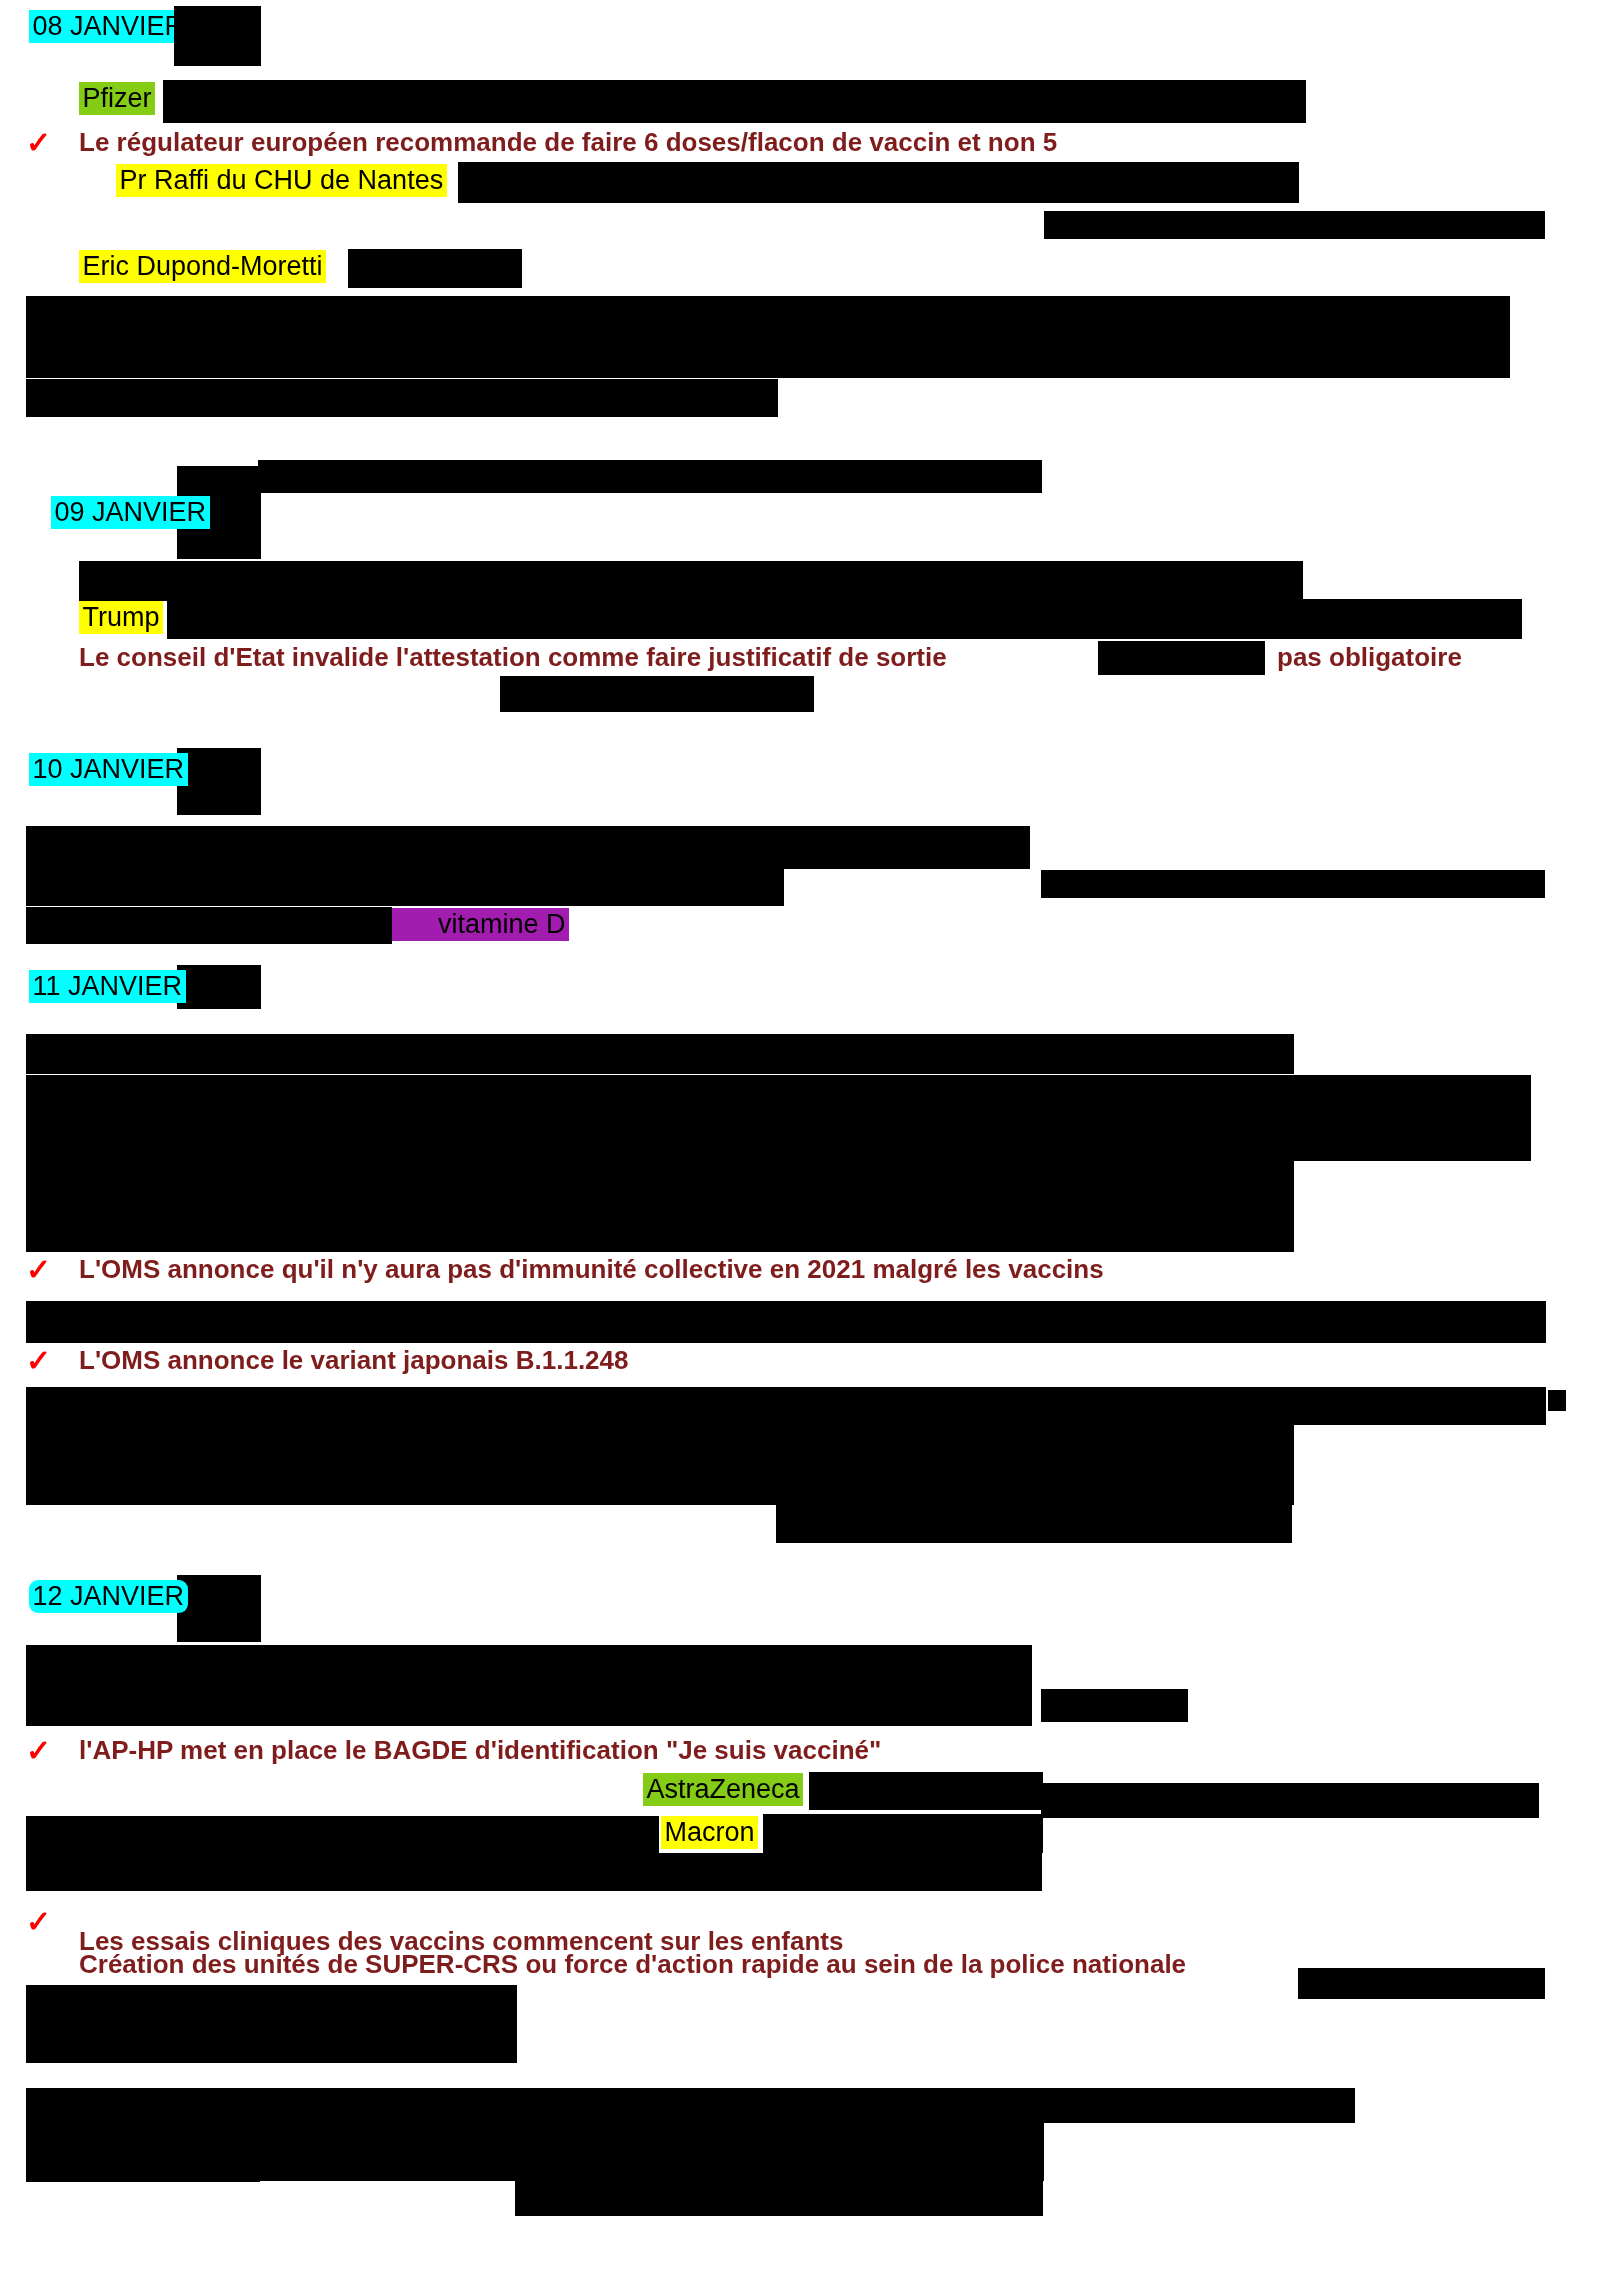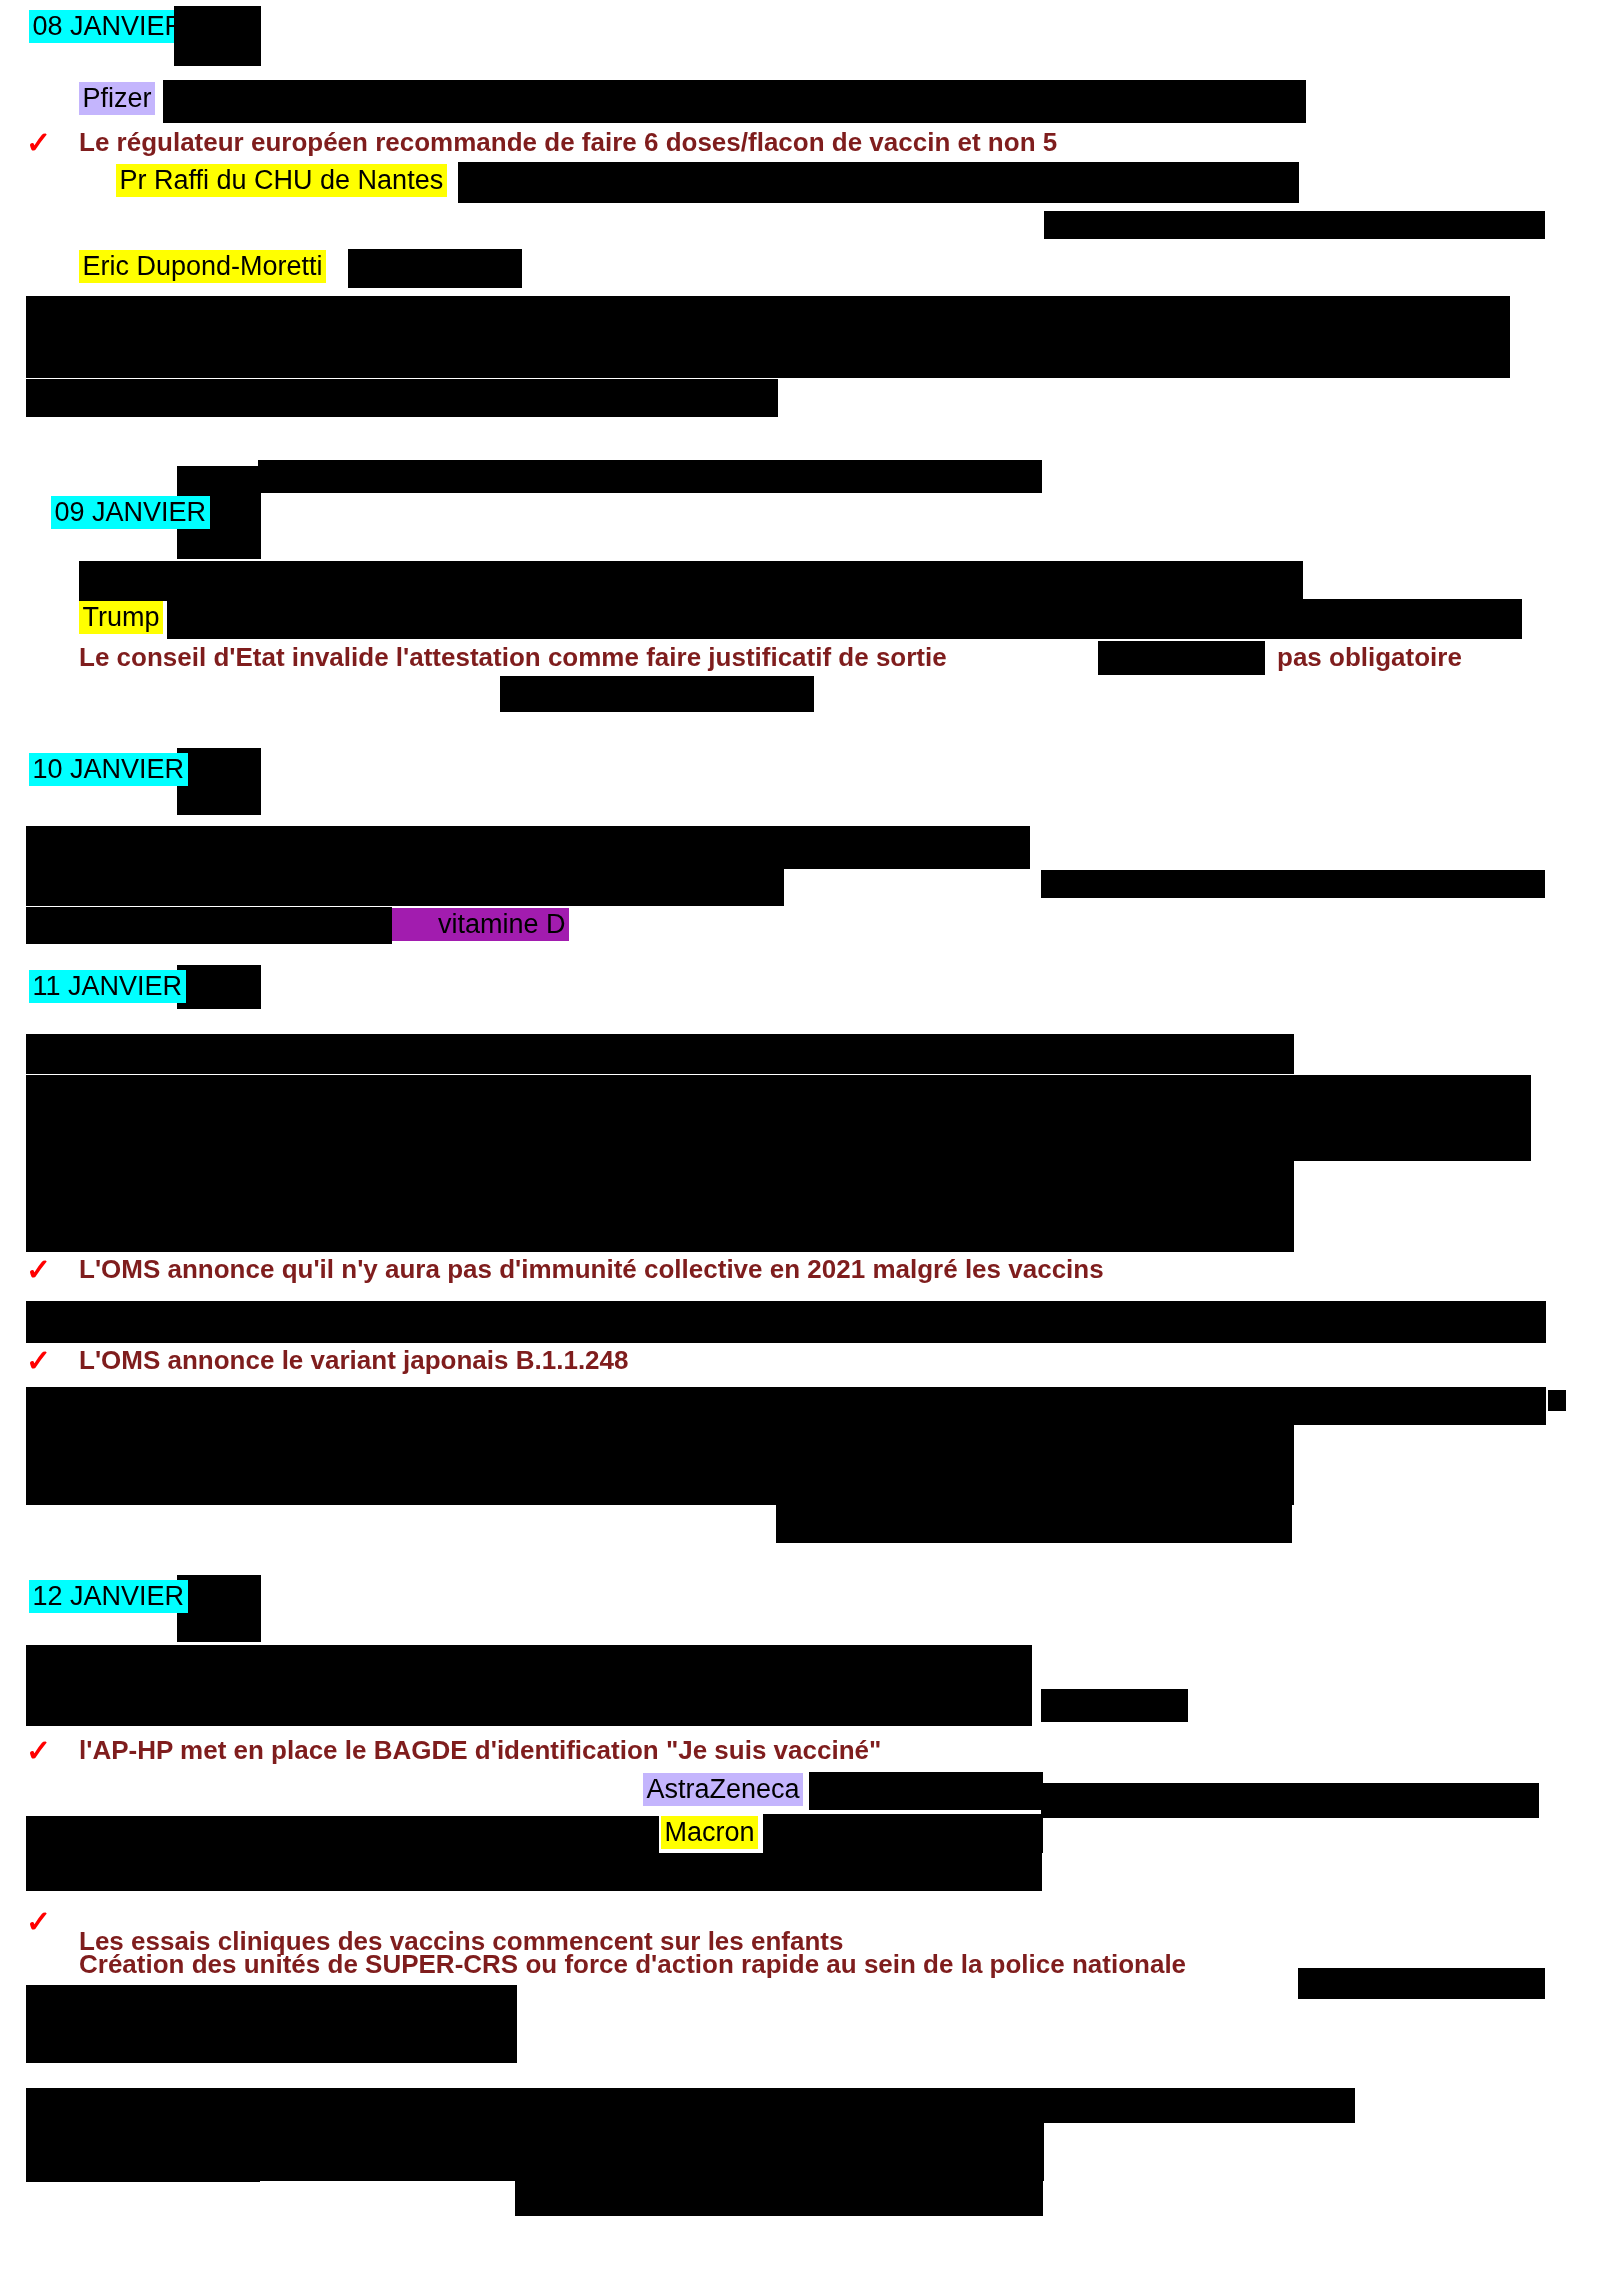--- a/index.html
+++ b/index.html
@@ -14,21 +14,21 @@
   .redact { position: absolute; background: #000000; }
   .hl {
     position: absolute;
     font-size: 27px;
     line-height: 33px;
     color: #000000;
     padding: 0 3.5px;
     white-space: nowrap;
   }
   .hl-cyan    { background: #00ffff; }
-  .hl-green   { background: #c4b5fd; }
+  .hl-green   { background: #84cc16; }
   .hl-yellow  { background: #ffff00; }
   .hl-magenta { background: #a21caf; padding-left: 46px; }
   .redtext {
     position: absolute;
     font-size: 26px;
     line-height: 33px;
     font-weight: bold;
     color: #7f1d1d;
     white-space: nowrap;
   }
@@ -100,21 +100,21 @@
 
   <span class="check" style="left:26px;top:1344px;">✓</span>
   <span class="redtext" style="left:79px;top:1344px;">L'OMS annonce le variant japonais B.1.1.248</span>
 
   <div class="redact" style="left:26px;top:1387px;width:1520px;height:38px;"></div>
   <div class="redact" style="left:1548px;top:1390px;width:18.4px;height:21px;"></div>
   <div class="redact" style="left:26px;top:1425px;width:1268px;height:80px;"></div>
   <div class="redact" style="left:776px;top:1505px;width:516px;height:38px;"></div>
 
   <div class="redact" style="left:177px;top:1575px;width:84px;height:67px;"></div>
-  <span class="hl hl-cyan" style="left:29px;top:1580px;">12 JANVIER</span>
+  <span class="hl hl-cyan" style="left:29px;top:1580px;border-radius:9px;">12 JANVIER</span>
 
   <div class="redact" style="left:26px;top:1645px;width:1006px;height:81px;"></div>
   <div class="redact" style="left:1041px;top:1689px;width:147px;height:33px;"></div>
 
   <span class="check" style="left:26px;top:1734px;">✓</span>
   <span class="redtext" style="left:79px;top:1734px;">l'AP-HP met en place le BAGDE d'identification "Je suis vacciné"</span>
 
   <span class="hl hl-green" style="left:643px;top:1773px;">AstraZeneca</span>
   <div class="redact" style="left:809px;top:1772px;width:234px;height:38px;"></div>
   <div class="redact" style="left:1041px;top:1783px;width:498px;height:35px;"></div>

